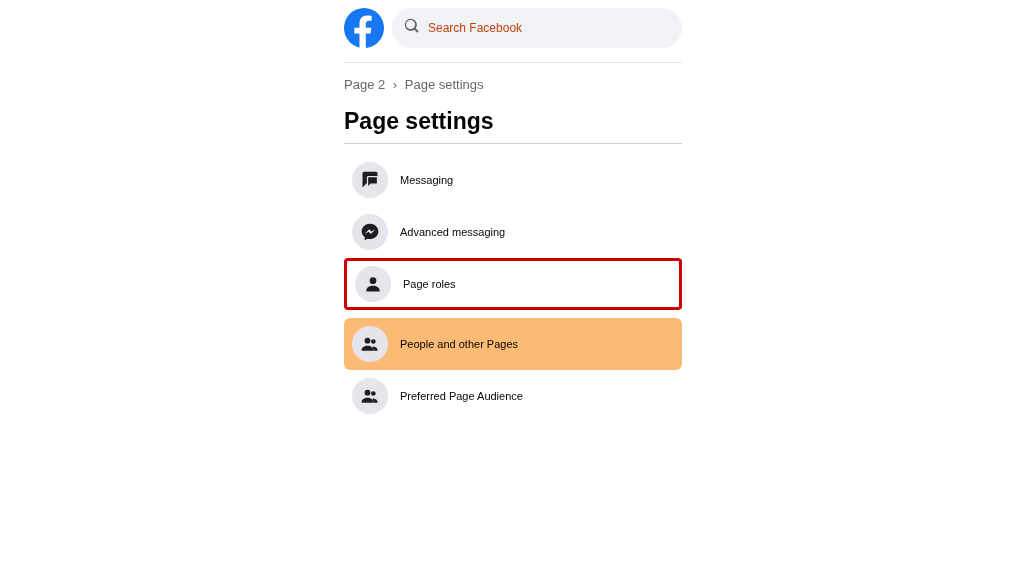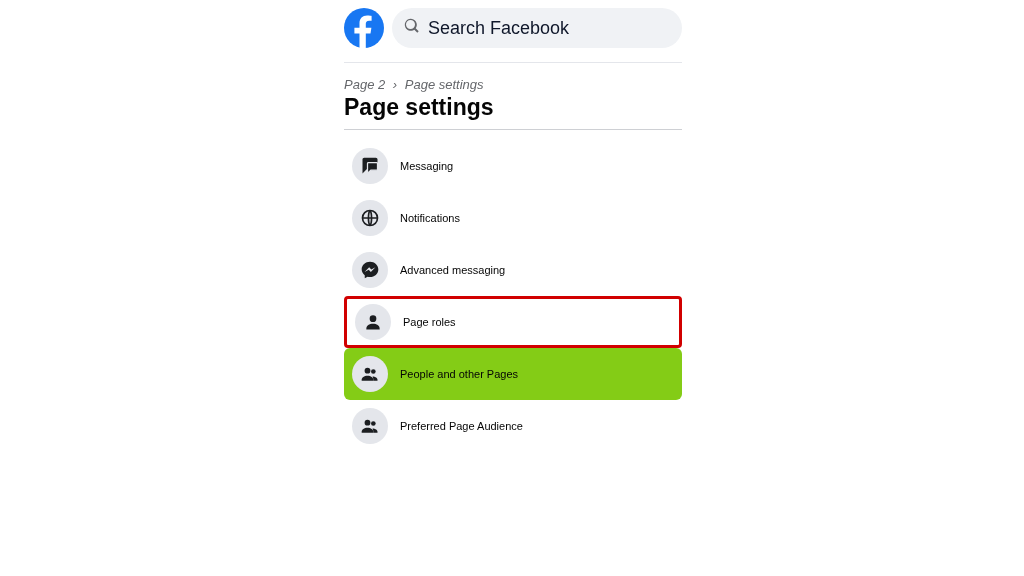--- a/index.html
+++ b/index.html
@@ -31,34 +31,33 @@
       height: 40px;
       background: #f0f2f5;
       border-radius: 50px;
       display: flex;
       align-items: center;
       padding: 0 12px;
       gap: 8px;
     }
     .search-bar svg { flex-shrink: 0; }
     .search-placeholder {
-      color: #0f172a;
-      font-size: 18px;
+      color: #c2410c;
+      font-size: 12px;
     }
     .divider-top {
       height: 1px;
       background: #e4e6eb;
       margin-top: 4px;
       margin-bottom: 14px;
     }
     .breadcrumb {
       font-size: 13px;
       color: #65676b;
-      margin-bottom: 2px;
-      font-style: italic;
+      margin-bottom: 16px;
     }
     .breadcrumb .sep { margin: 0 4px; }
     .page-title {
       font-size: 23px;
       font-weight: 700;
       color: #050505;
       margin-bottom: 8px;
     }
     .divider-title {
       height: 1px;
@@ -68,21 +67,21 @@
     .menu-list { display: flex; flex-direction: column; }
     .menu-item {
       display: flex;
       align-items: center;
       gap: 12px;
       height: 52px;
       padding: 0 8px;
       border-radius: 6px;
       cursor: pointer;
     }
-    .menu-item.selected { background: #84cc16; }
+    .menu-item.selected { background: #fdba74; margin-top: 8px; }
     .menu-item.highlighted {
       border: 3px solid #d10000;
       border-radius: 4px;
       height: 52px;
     }
     .menu-icon {
       width: 36px;
       height: 36px;
       background: #e4e6eb;
       border-radius: 50%;
@@ -136,29 +135,20 @@
         <svg width="20" height="20" viewBox="0 0 24 24" fill="#1c1e21">
           <path d="M3 4c0-1.1.9-2 2-2h14a2 2 0 012 2v10a2 2 0 01-2 2H8l-5 5V4z"></path>
           <path d="M9 9c0-.6.4-1 1-1h10a1 1 0 011 1v7a1 1 0 01-1 1h-7l-4 4V9z" fill="#1c1e21" stroke="#e4e6eb" stroke-width="1.5"></path>
         </svg>
       </span>
       <span class="menu-label">Messaging</span>
     </div>
 
 
 
-    <div class="menu-item">
-      <span class="menu-icon">
-        <svg width="20" height="20" viewBox="0 0 24 24" fill="none" stroke="#1c1e21" stroke-width="2">
-          <circle cx="12" cy="12" r="9"></circle>
-          <path d="M3 12h18M12 3c2.5 3 2.5 15 0 18M12 3c-2.5 3-2.5 15 0 18"></path>
-        </svg>
-      </span>
-      <span class="menu-label">Notifications</span>
-    </div>
 
     <div class="menu-item">
       <span class="menu-icon">
         <svg width="20" height="20" viewBox="0 0 24 24" fill="#1c1e21">
           <path d="M12 2C6.5 2 2 6.1 2 11.2c0 2.9 1.4 5.4 3.7 7.1V22l3.4-1.9c.9.3 1.9.4 2.9.4 5.5 0 10-4.1 10-9.2S17.5 2 12 2zm1 12.4l-2.5-2.7-5 2.7 5.5-5.8 2.6 2.7 4.9-2.7-5.5 5.8z"></path>
         </svg>
       </span>
       <span class="menu-label">Advanced messaging</span>
     </div>
 

